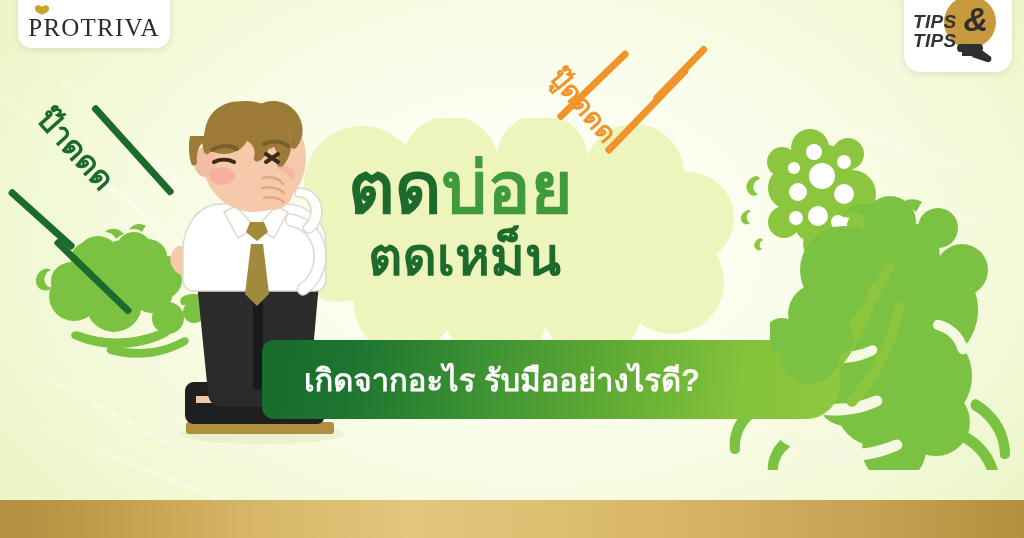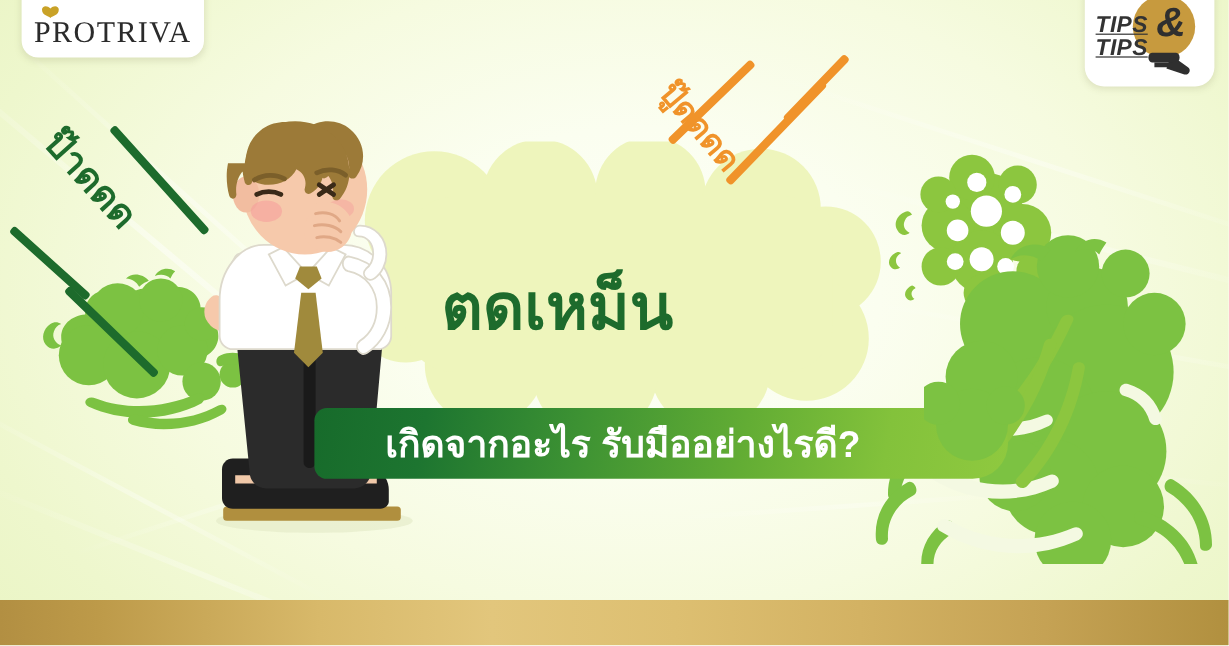--- a/index.html
+++ b/index.html
@@ -82,21 +82,20 @@
   .tips-text {
     position: absolute;
     left: 9px; top: 30px;
     font-style: italic;
     font-weight: bold;
     font-size: 19px;
     line-height: 19px;
     color: #333333;
     letter-spacing: .3px;
     z-index: 3;
-    text-decoration: underline;
   }
   .amp {
     position: absolute;
     right: 24px; top: 18px;
     font-style: italic;
     font-weight: bold;
     font-size: 34px;
     color: #2f2f2f;
     z-index: 4;
   }
@@ -147,28 +146,28 @@
   }
   .line1 { left: 348px; top: 152px; font-size: 72px; }
   .line2 { left: 368px; top: 230px; font-size: 53px; }
   .dark-green { color: #1d6b2c; }
   .mid-green  { color: #3f9a3b; }
 
   
   .subtitle-bar {
     position: absolute;
     left: 262px; top: 340px;
-    width: 578px; height: 59px;
+    width: 578px; height: 79px;
     border-radius: 12px 34px 34px 12px;
     background: linear-gradient(100deg,
       #176b2b 0%, #1d7530 16%, #3d9233 38%, #63ad34 62%, #83c23b 82%, #8fc93f 100%);
     z-index: 12;
     display: flex;
     align-items: center;
-    padding-left: 59px;
+    padding-left: 42px;
     box-sizing: border-box;
   }
   .subtitle-label {
     color: #ffffff;
     font-size: 31px;
     font-weight: bold;
     white-space: nowrap;
   }
 
   
@@ -376,20 +375,23 @@
     <path d="M116 58l12 8M128 58l-12 8" stroke="#3a2a18" stroke-width="4" stroke-linecap="round"></path>
 
     <path d="M62 54c8-5 18-5 25-1" fill="none" stroke="#7b5f2a" stroke-width="4" stroke-linecap="round"></path>
     <path d="M114 48c8-4 18-3 24 2" fill="none" stroke="#7b5f2a" stroke-width="4" stroke-linecap="round"></path>
 
     <path d="M112 74c10-4 22-1 28 8 6 9 4 22-5 28-8 6-20 5-27-2-6-7-6-18 0-25 1-3 3-6 4-9z" fill="#f6c9ab"></path>
     <path d="M113 82c8-2 16 0 20 6M112 92c8-2 17 0 22 5M114 102c7-2 15 0 20 4" fill="none" stroke="#e0a886" stroke-width="2.5" stroke-linecap="round"></path>
   </svg>
 
 
+  <div class="headline line1">
+    <span class="dark-green">ตด</span><span class="mid-green">บ่อย</span>
+  </div>
   <div class="headline line2 dark-green">ตดเหม็น</div>
 
   <div class="subtitle-bar">
     <span class="subtitle-label">เกิดจากอะไร รับมืออย่างไรดี?</span>
   </div>
 
   <svg class="cloud" style="left:770px; top:318px; z-index:13;" width="110" height="80" viewBox="0 0 110 80">
     <g fill="#7cc242">
       <circle cx="40" cy="36" r="30"></circle>
       <circle cx="12" cy="18" r="18"></circle>

